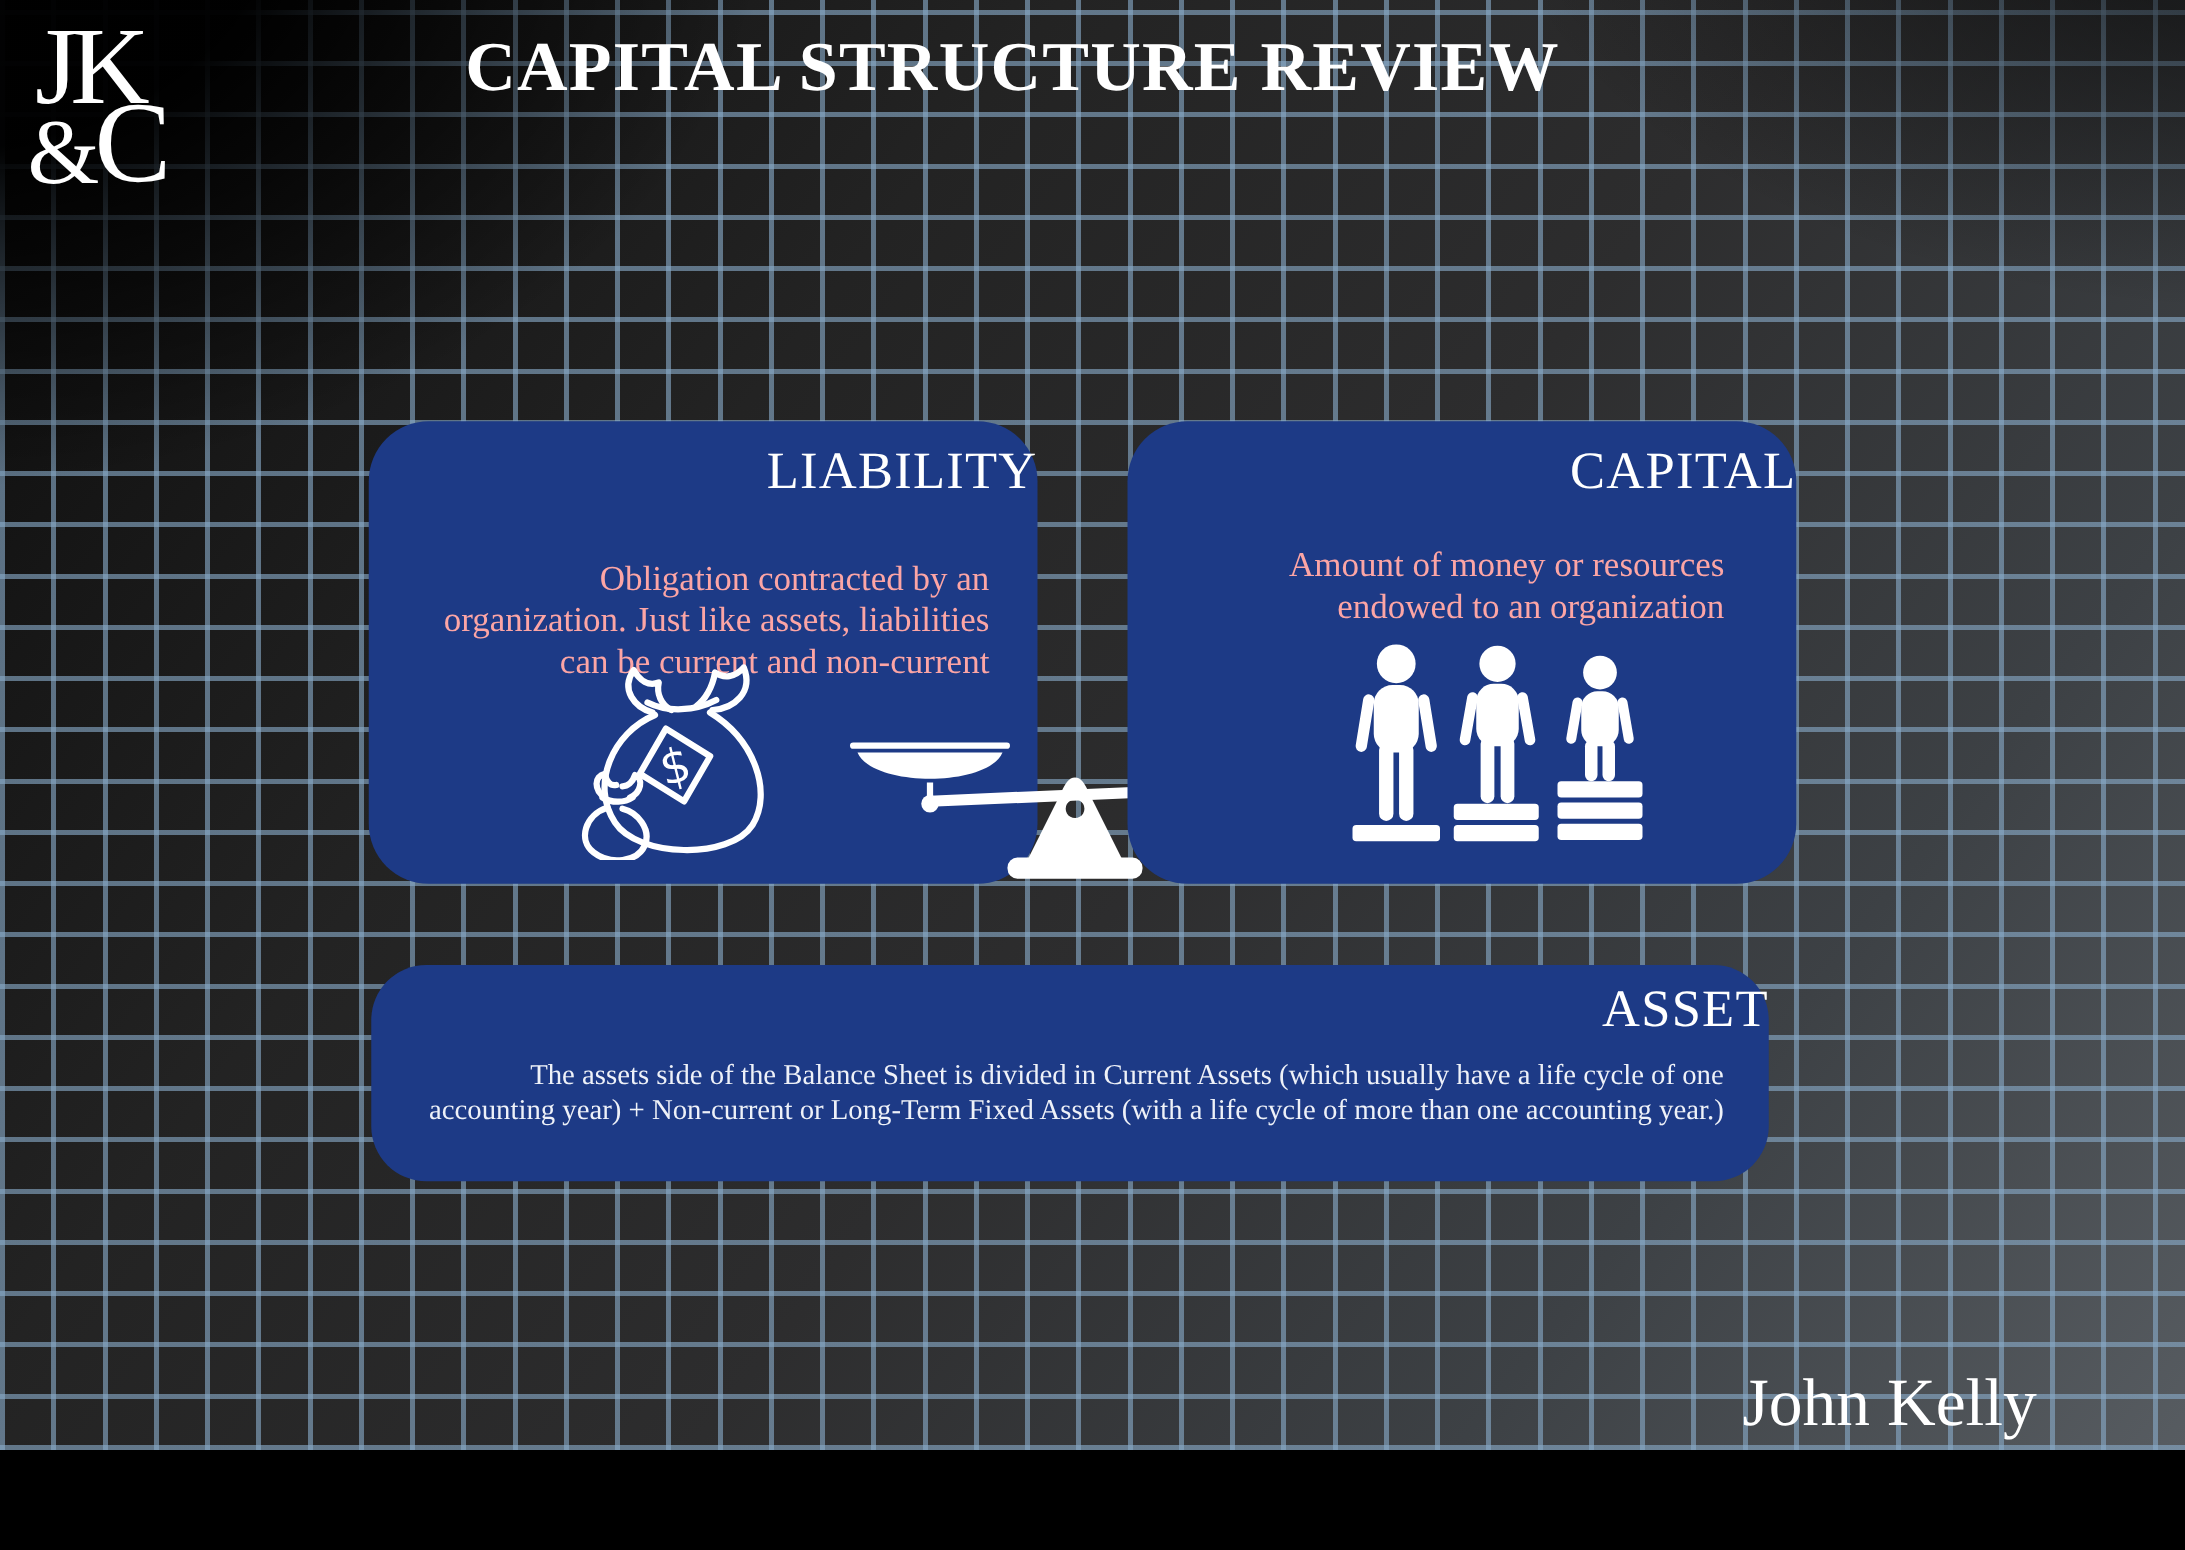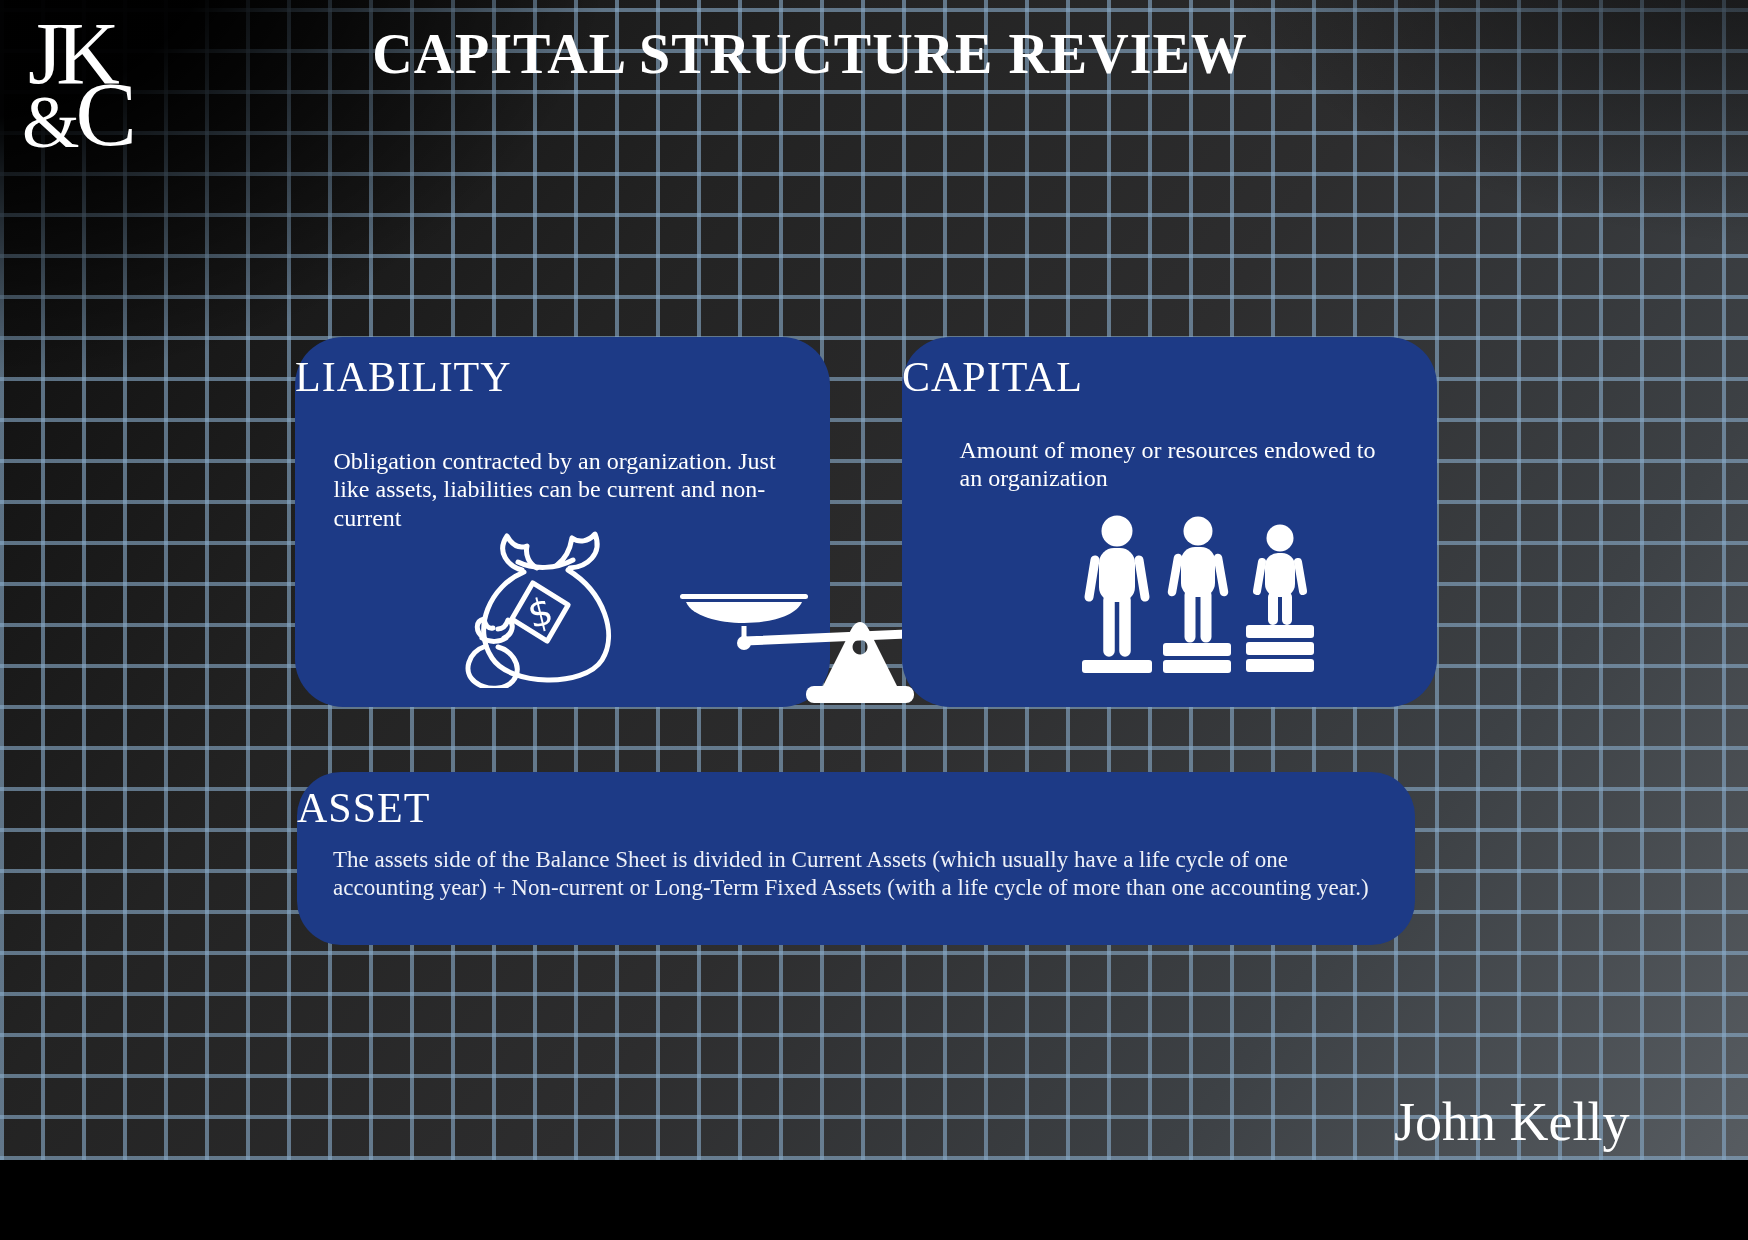--- a/index.html
+++ b/index.html
@@ -20,31 +20,31 @@
   }
   .logo .l1{font-size:88px;letter-spacing:-6px;}
   .logo .l2{margin-top:-22px;margin-left:-6px;display:flex;align-items:flex-end;}
   .logo .amp{font-size:74px;line-height:0.9;}
   .logo .cee{font-size:92px;line-height:0.9;margin-left:-4px;}
   .main-title{
     position:absolute;left:0;top:22px;width:1620px;margin:0;
     text-align:center;color:#fff;font-size:56px;font-weight:bold;letter-spacing:1px;
   }
   .card{
-    position:absolute;background:#1d3a86;border-radius:48px;color:#fff;text-align:left;
+    position:absolute;background:#1d3a86;border-radius:48px;color:#fff;text-align:right;
   }
   .card-liability{left:295px;top:337px;width:535px;height:370px;}
   .card-equity{left:902px;top:337px;width:535px;height:370px;}
   .card-asset{left:297px;top:760px;width:1118px;height:173px;border-radius:44px;margin-top:12px;}
   .card h2{
     margin:16px 0 0 0;font-size:42px;font-weight:normal;letter-spacing:1px;color:#fff;
   }
   .card-asset h2{margin-top:12px;}
   .card p{
-    margin:46px auto 0 auto;font-size:24px;line-height:1.18;color:#ffffff;font-weight:normal;
+    margin:46px auto 0 auto;font-size:28px;line-height:1.18;color:#fca5a5;font-weight:normal;
   }
   .card-liability p{max-width:458px;}
   .card-equity p{max-width:420px;margin-top:35px;}
   .card-asset p{margin-top:14px;max-width:1046px;font-size:23px;line-height:1.22;color:#eef1f8;}
   .icon-abs{position:absolute;}
   .money-bags{left:452px;top:526px;}
   .balance-scale{left:678px;top:588px;}
   .people-podium{left:1078px;top:498px;}
   .footer-site{
     position:absolute;left:18px;top:1184px;color:#fff;font-size:19px;letter-spacing:1.5px;

